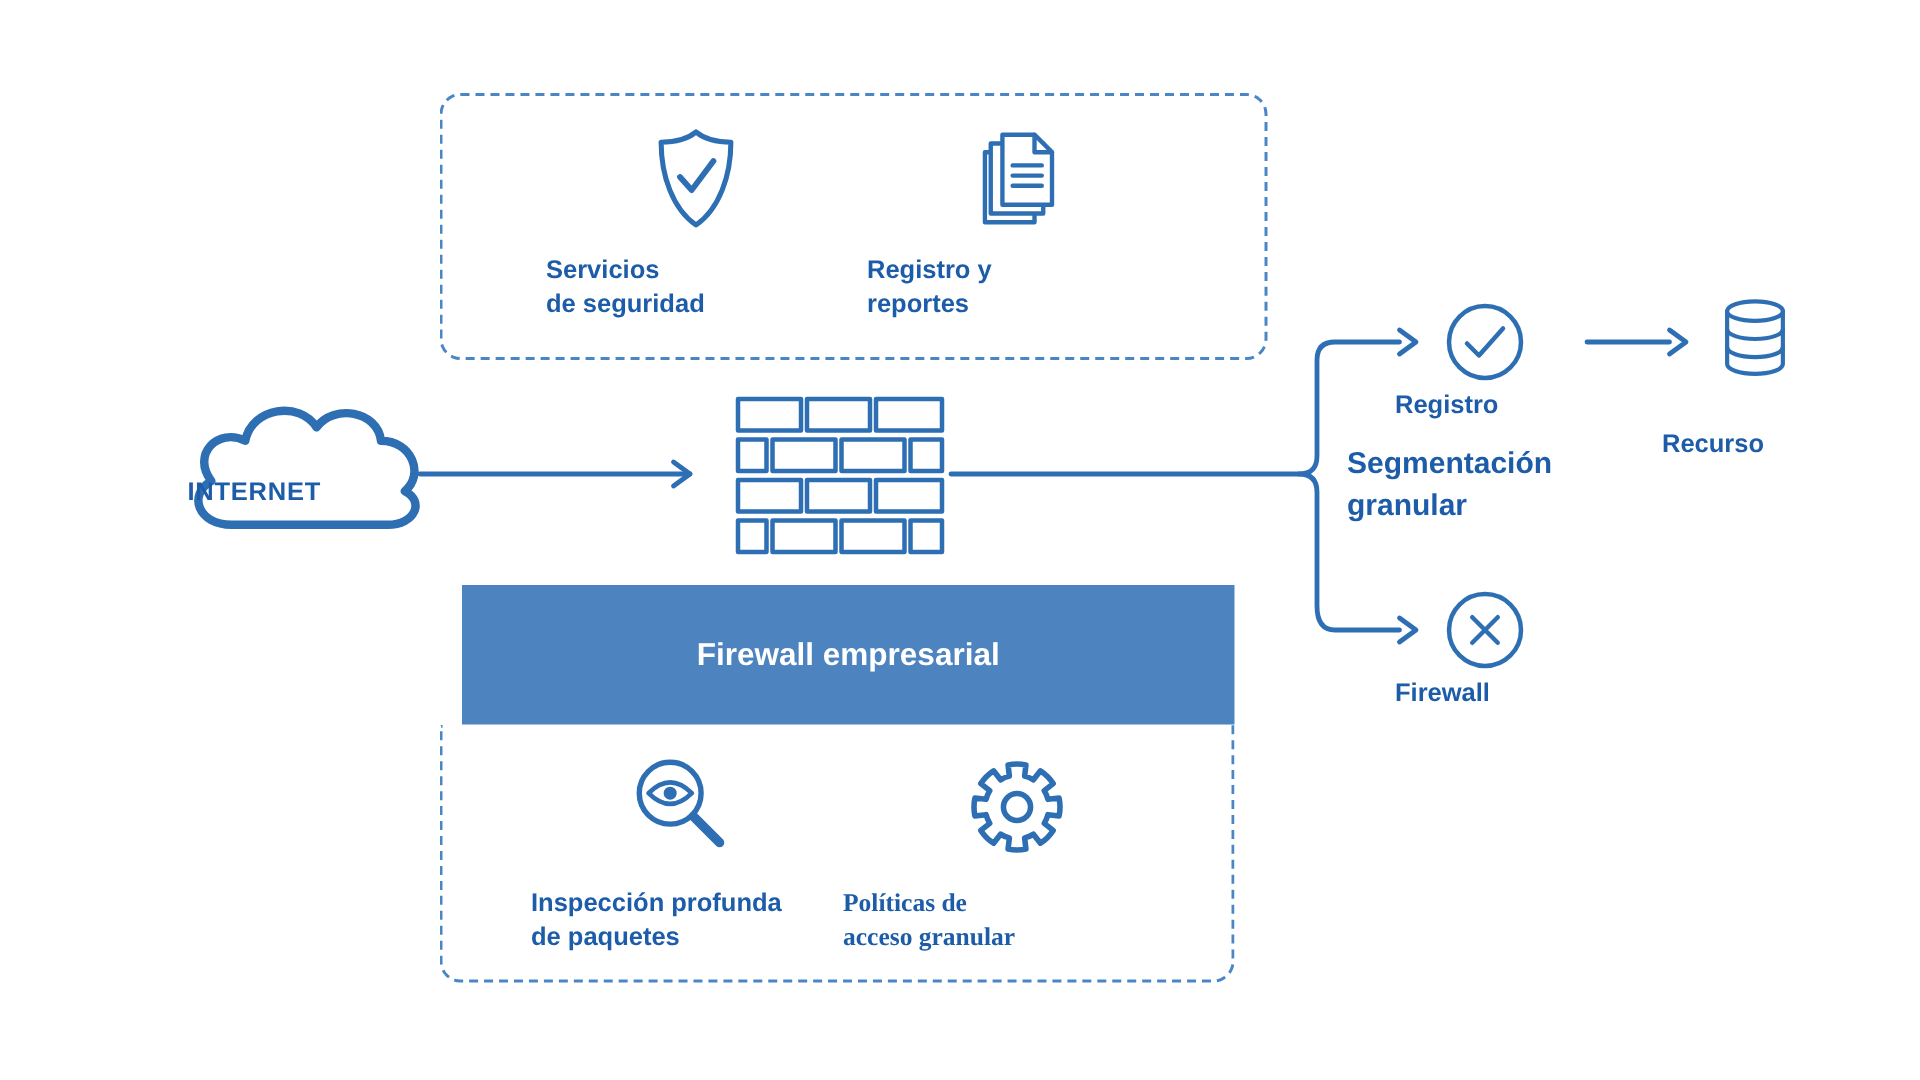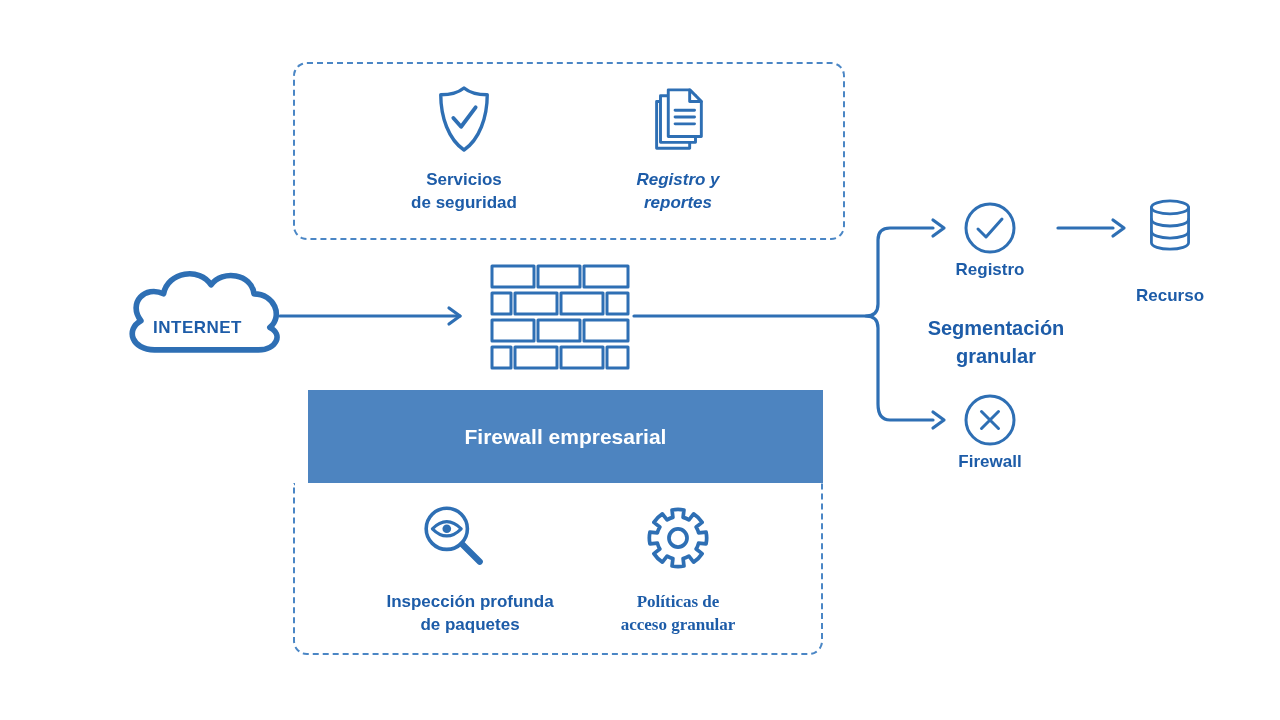--- a/index.html
+++ b/index.html
@@ -29,21 +29,21 @@
     background:#4d84c0; z-index:3;
     display:flex; flex-direction:column; align-items:center; justify-content:center;
     gap:17px; color:#ffffff; text-align:center;
   }
   .banner .line1 { font-size:21px; font-weight:700; }
   .banner .line2 { font-size:24px; font-weight:800; letter-spacing:0.5px; }
 
   .label {
     position:absolute; z-index:2;
     color:#1d5ca8; font-weight:700; font-size:17px; line-height:1.38;
-    text-align:center; white-space:pre-line;
+    text-align:left; white-space:pre-line;
   }
   .label-light { font-weight:600; }
   .seg-label { font-size:20px; font-weight:600; line-height:1.4; }
 
   .icon { position:absolute; z-index:2; }
   .icon svg { display:block; width:100%; height:100%; }
 
   .stroke { fill:none; stroke:#2e6fb4; stroke-linecap:round; stroke-linejoin:round; }
   .fillw  { fill:#ffffff; stroke:#2e6fb4; stroke-linecap:round; stroke-linejoin:round; }
   .filled { fill:#2e6fb4; stroke:none; }
@@ -82,21 +82,21 @@
 
 <div class="icon" style="left:646px; top:84px; width:64px; height:70px;">
   <svg viewBox="0 0 64 72">
     <rect class="fillw" stroke-width="3" x="10" y="18" width="34" height="48"></rect>
     <rect class="fillw" stroke-width="3" x="14" y="12" width="36" height="48"></rect>
     <path class="fillw" stroke-width="3" d="M22 6 H44 L56 18 V54 H22 Z"></path>
     <path class="fillw" stroke-width="3" d="M44 6 L56 18 H44 Z"></path>
     <path class="stroke" stroke-width="3" d="M29 27 H49 M29 34 H49 M29 41 H49"></path>
   </svg>
 </div>
-<div class="label" style="left:578px; top:168px; width:200px;font-style:italic;">Registro y
+<div class="label" style="left:578px; top:168px; width:200px;">Registro y
 reportes</div>
 
 <div class="icon" style="left:116px; top:258px; width:181px; height:112px;">
   <svg viewBox="0 0 160 100" preserveAspectRatio="none">
     <path class="fillw" stroke-width="5" d="M34 82
          C 14 82 8 64 22 56
          C 10 40 26 24 42 32
          C 46 12 74 8 84 24
          C 94 10 120 14 122 32
          C 140 32 148 52 136 62
@@ -161,21 +161,21 @@
 acceso granular</div>
 
 <div class="icon" style="left:962px; top:200px; width:56px; height:56px;">
   <svg viewBox="0 0 56 56">
     <circle class="fillw" stroke-width="3" cx="28" cy="28" r="24"></circle>
     <path class="stroke" stroke-width="3" d="M16 29 L24 37 L40 19"></path>
   </svg>
 </div>
 <div class="label label-light" style="left:930px; top:258px; width:120px;">Registro</div>
 
-<div class="label seg-label" style="left:898px; top:314px; width:196px;">Segmentación
+<div class="label seg-label" style="left:898px; top:295px; width:196px;">Segmentación
 granular</div>
 
 <div class="icon" style="left:962px; top:392px; width:56px; height:56px;">
   <svg viewBox="0 0 56 56">
     <circle class="fillw" stroke-width="3" cx="28" cy="28" r="24"></circle>
     <path class="stroke" stroke-width="3" d="M19.5 19.5 L36.5 36.5 M36.5 19.5 L19.5 36.5"></path>
   </svg>
 </div>
 <div class="label label-light" style="left:930px; top:450px; width:120px;">Firewall</div>
 

